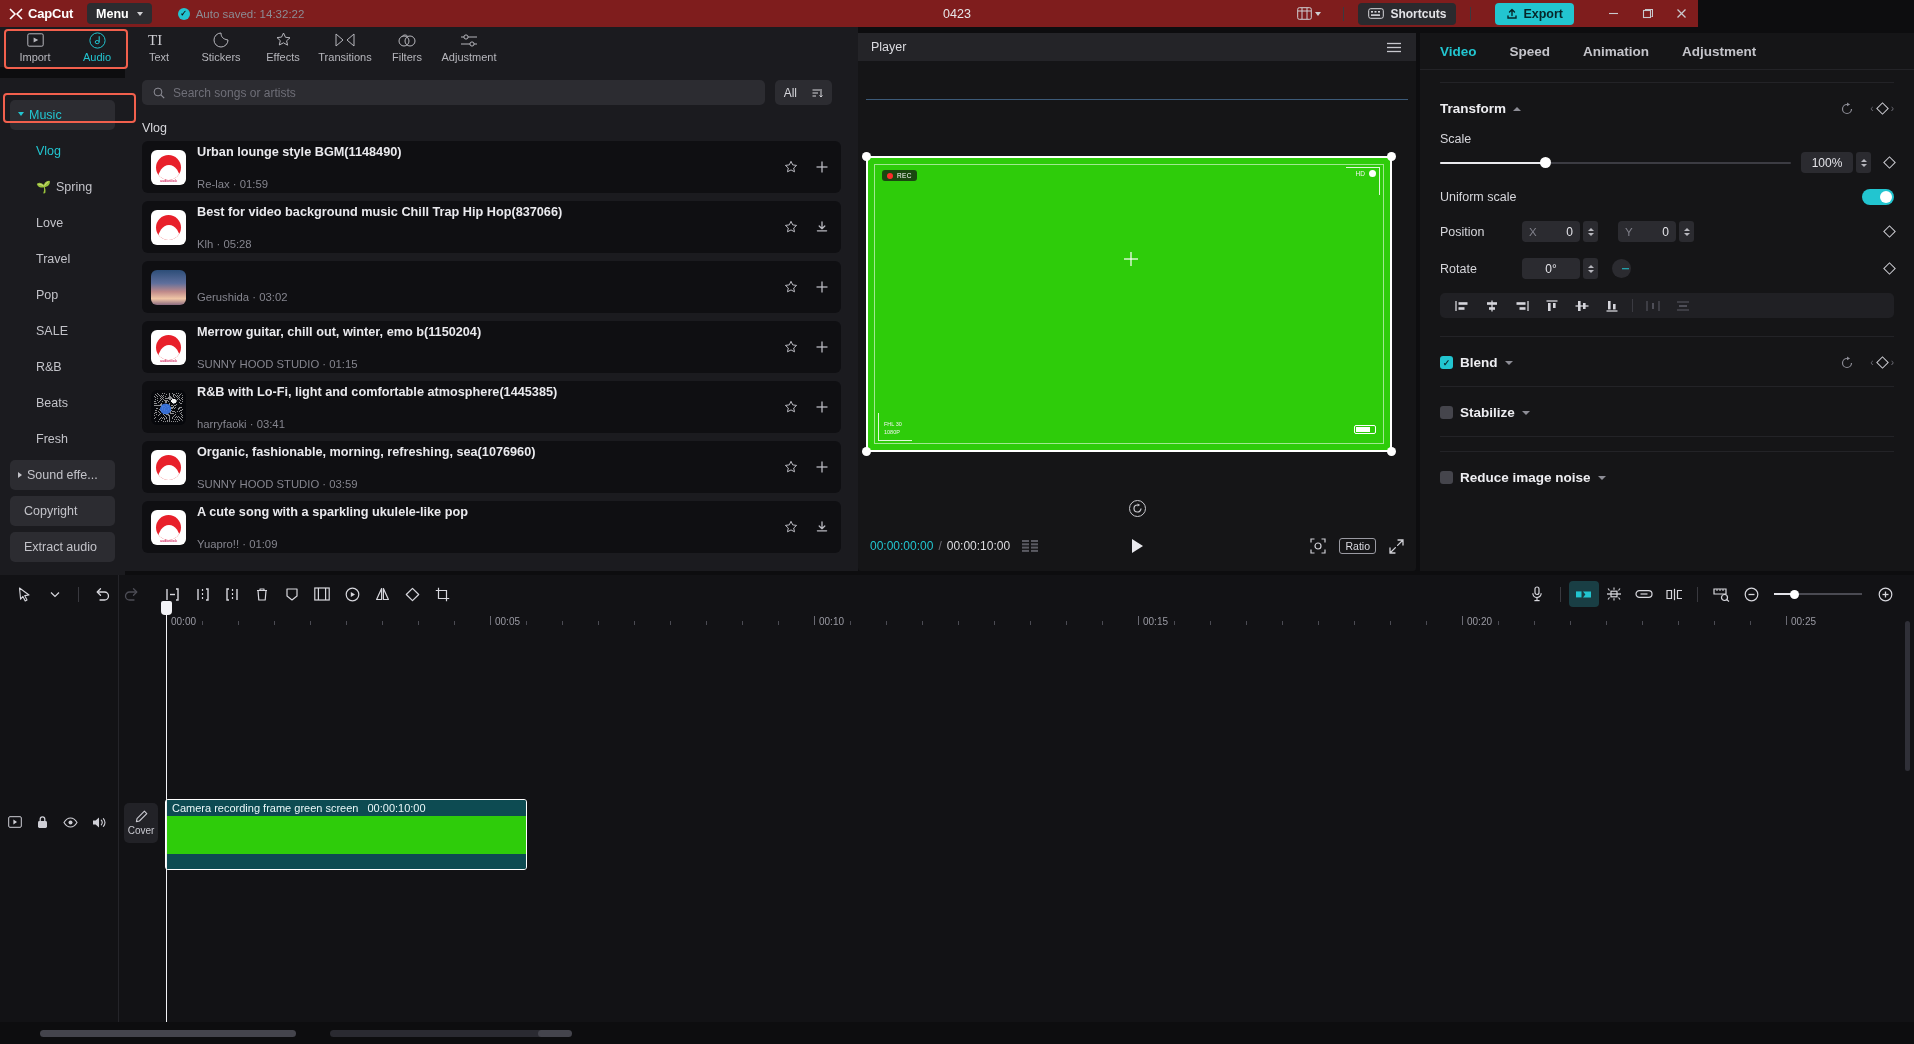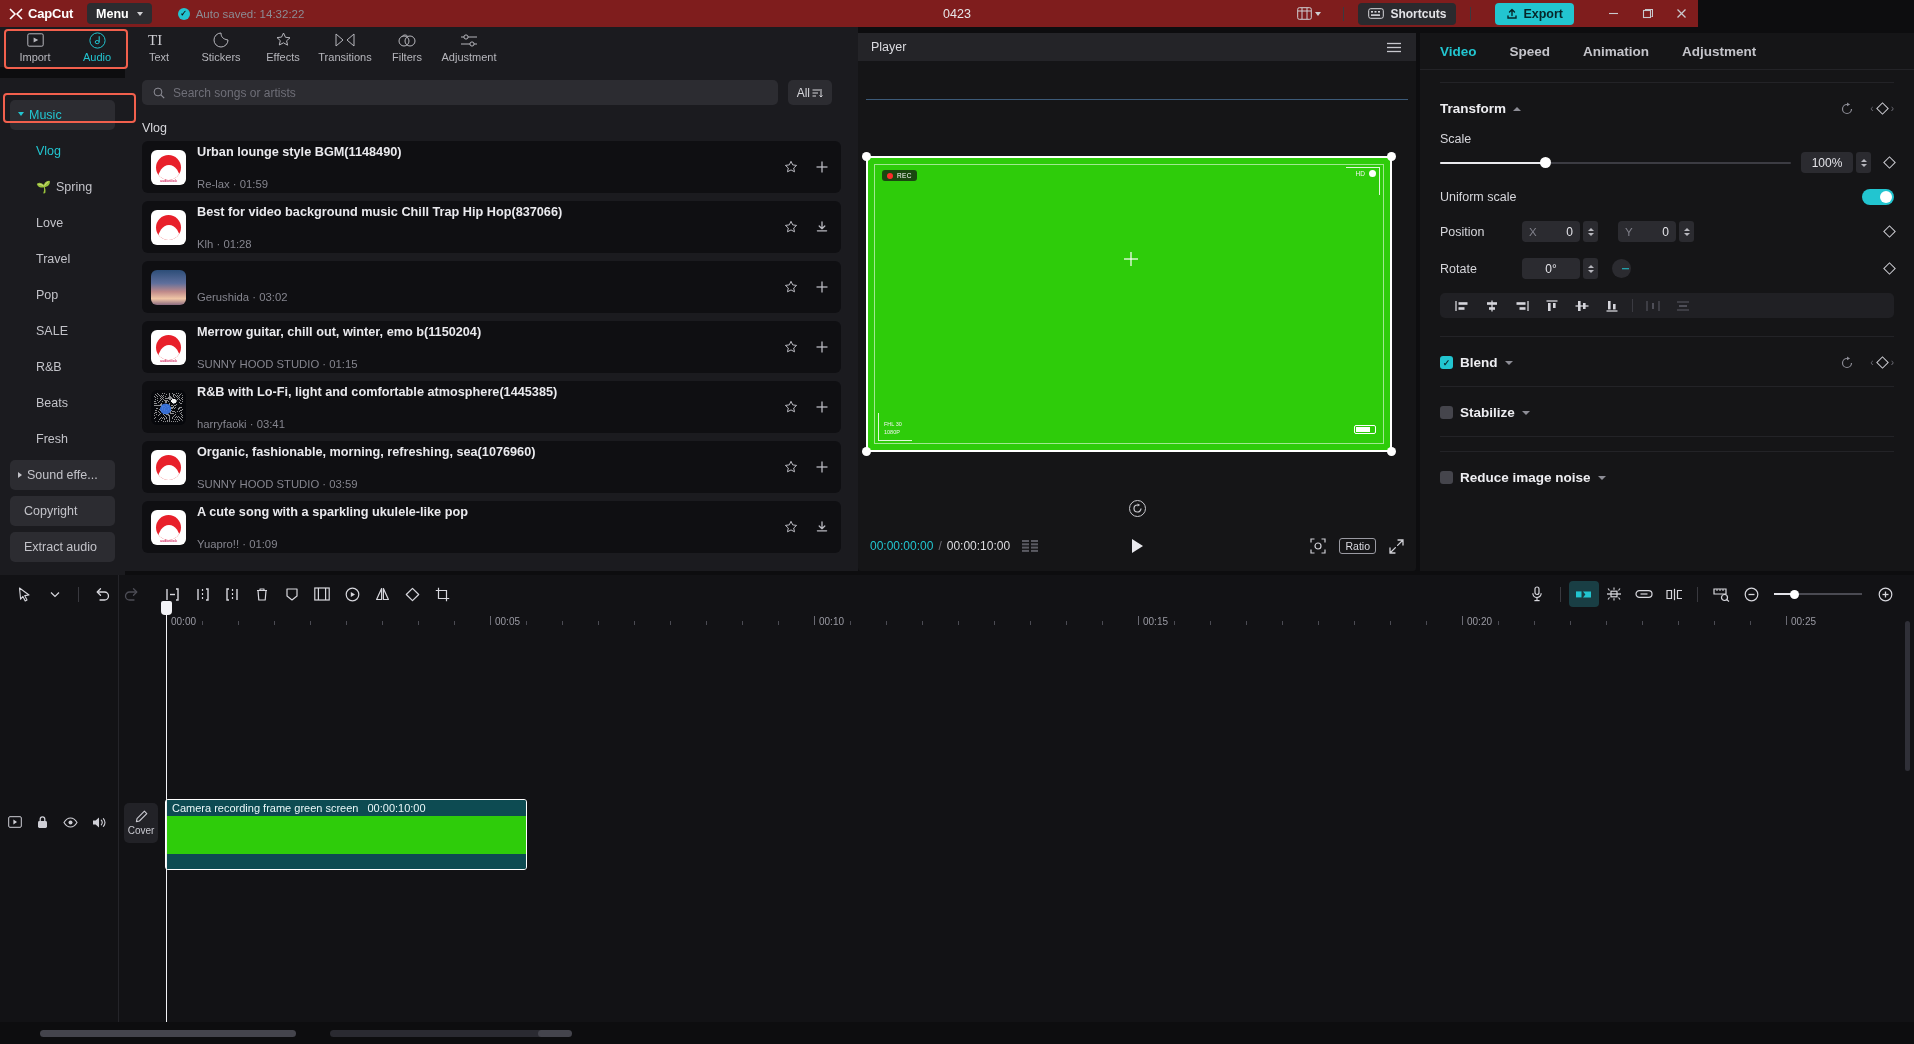--- a/index.html
+++ b/index.html
@@ -93,21 +93,21 @@
   .searchrow { display: flex; align-items: center; gap: 10px; padding: 13px 26px 0 17px; }
   .searchbox {
     flex: 1; height: 25px; border-radius: 5px; background: #2c2c31; display: flex;
     align-items: center; gap: 8px; padding: 0 11px;
   }
   .searchbox input {
     flex: 1; background: transparent; border: 0; outline: 0; color: #cfcfd4;
     font-size: 12px; font-family: "Liberation Sans", sans-serif;
   }
   .searchbox input::placeholder { color: #6f6f78; }
-  .allfilter { display: flex; align-items: center; gap: 2px; height: 25px; padding: 0 9px; border-radius: 5px; background: #2c2c31; font-size: 12px; color: #d5d5da; cursor: pointer; }
+  .allfilter { display: flex; align-items: center; gap: 15px; height: 25px; padding: 0 9px; border-radius: 5px; background: #2c2c31; font-size: 12px; color: #d5d5da; cursor: pointer; }
   .sect-title { padding: 16px 0 6px 17px; font-size: 12.5px; color: #d8d8dd; }
   .mlist { padding: 0 17px 0 17px; }
   .mrow {
     height: 52px; border-radius: 6px; background: #0f0f12; display: flex; align-items: center;
     padding: 0 12px 0 9px; margin-bottom: 8px; cursor: pointer; position: relative;
   }
   .thumb { width: 35px; height: 35px; border-radius: 6px; flex: 0 0 35px; overflow: hidden; position: relative; }
   .thumb.white { background: #ffffff; display: flex; align-items: center; justify-content: center; }
   .thumb .moon {
     width: 25px; height: 25px; border-radius: 50%; background: #e8202a; position: relative; overflow: hidden;
@@ -519,21 +519,21 @@
           </span>
         </div>
       </div>
 
       <div class="mrow">
         <div class="thumb white">
           <div class="moon"></div>
         </div>
         <div class="minfo">
           <div class="mtitle">Best for video background music Chill Trap Hip Hop(837066)</div>
-          <div class="msub"><span>Klh</span> · <span>01:28</span></div>
+          <div class="msub"><span>Klh</span> · <span>05:28</span></div>
         </div>
         <div class="mactions">
           <span class="mact">
             <svg width="14" height="14" viewBox="0 0 14 14">
                 <path d="M7 1.3l1.7 3.6 3.9.5-2.9 2.6.8 3.8L7 9.9 3.5 11.8l.8-3.8L1.4 5.4l3.9-.5z" stroke="#b9b9c0" fill="none" stroke-width="1"></path>
               </svg>
           </span>
           <span class="mact">
             <svg width="14" height="14" viewBox="0 0 14 14">
                 <path d="M7 1.8v7M4.2 6L7 8.8 9.8 6" stroke="#b9b9c0" stroke-width="1.3" fill="none" stroke-linecap="round" stroke-linejoin="round"></path>

